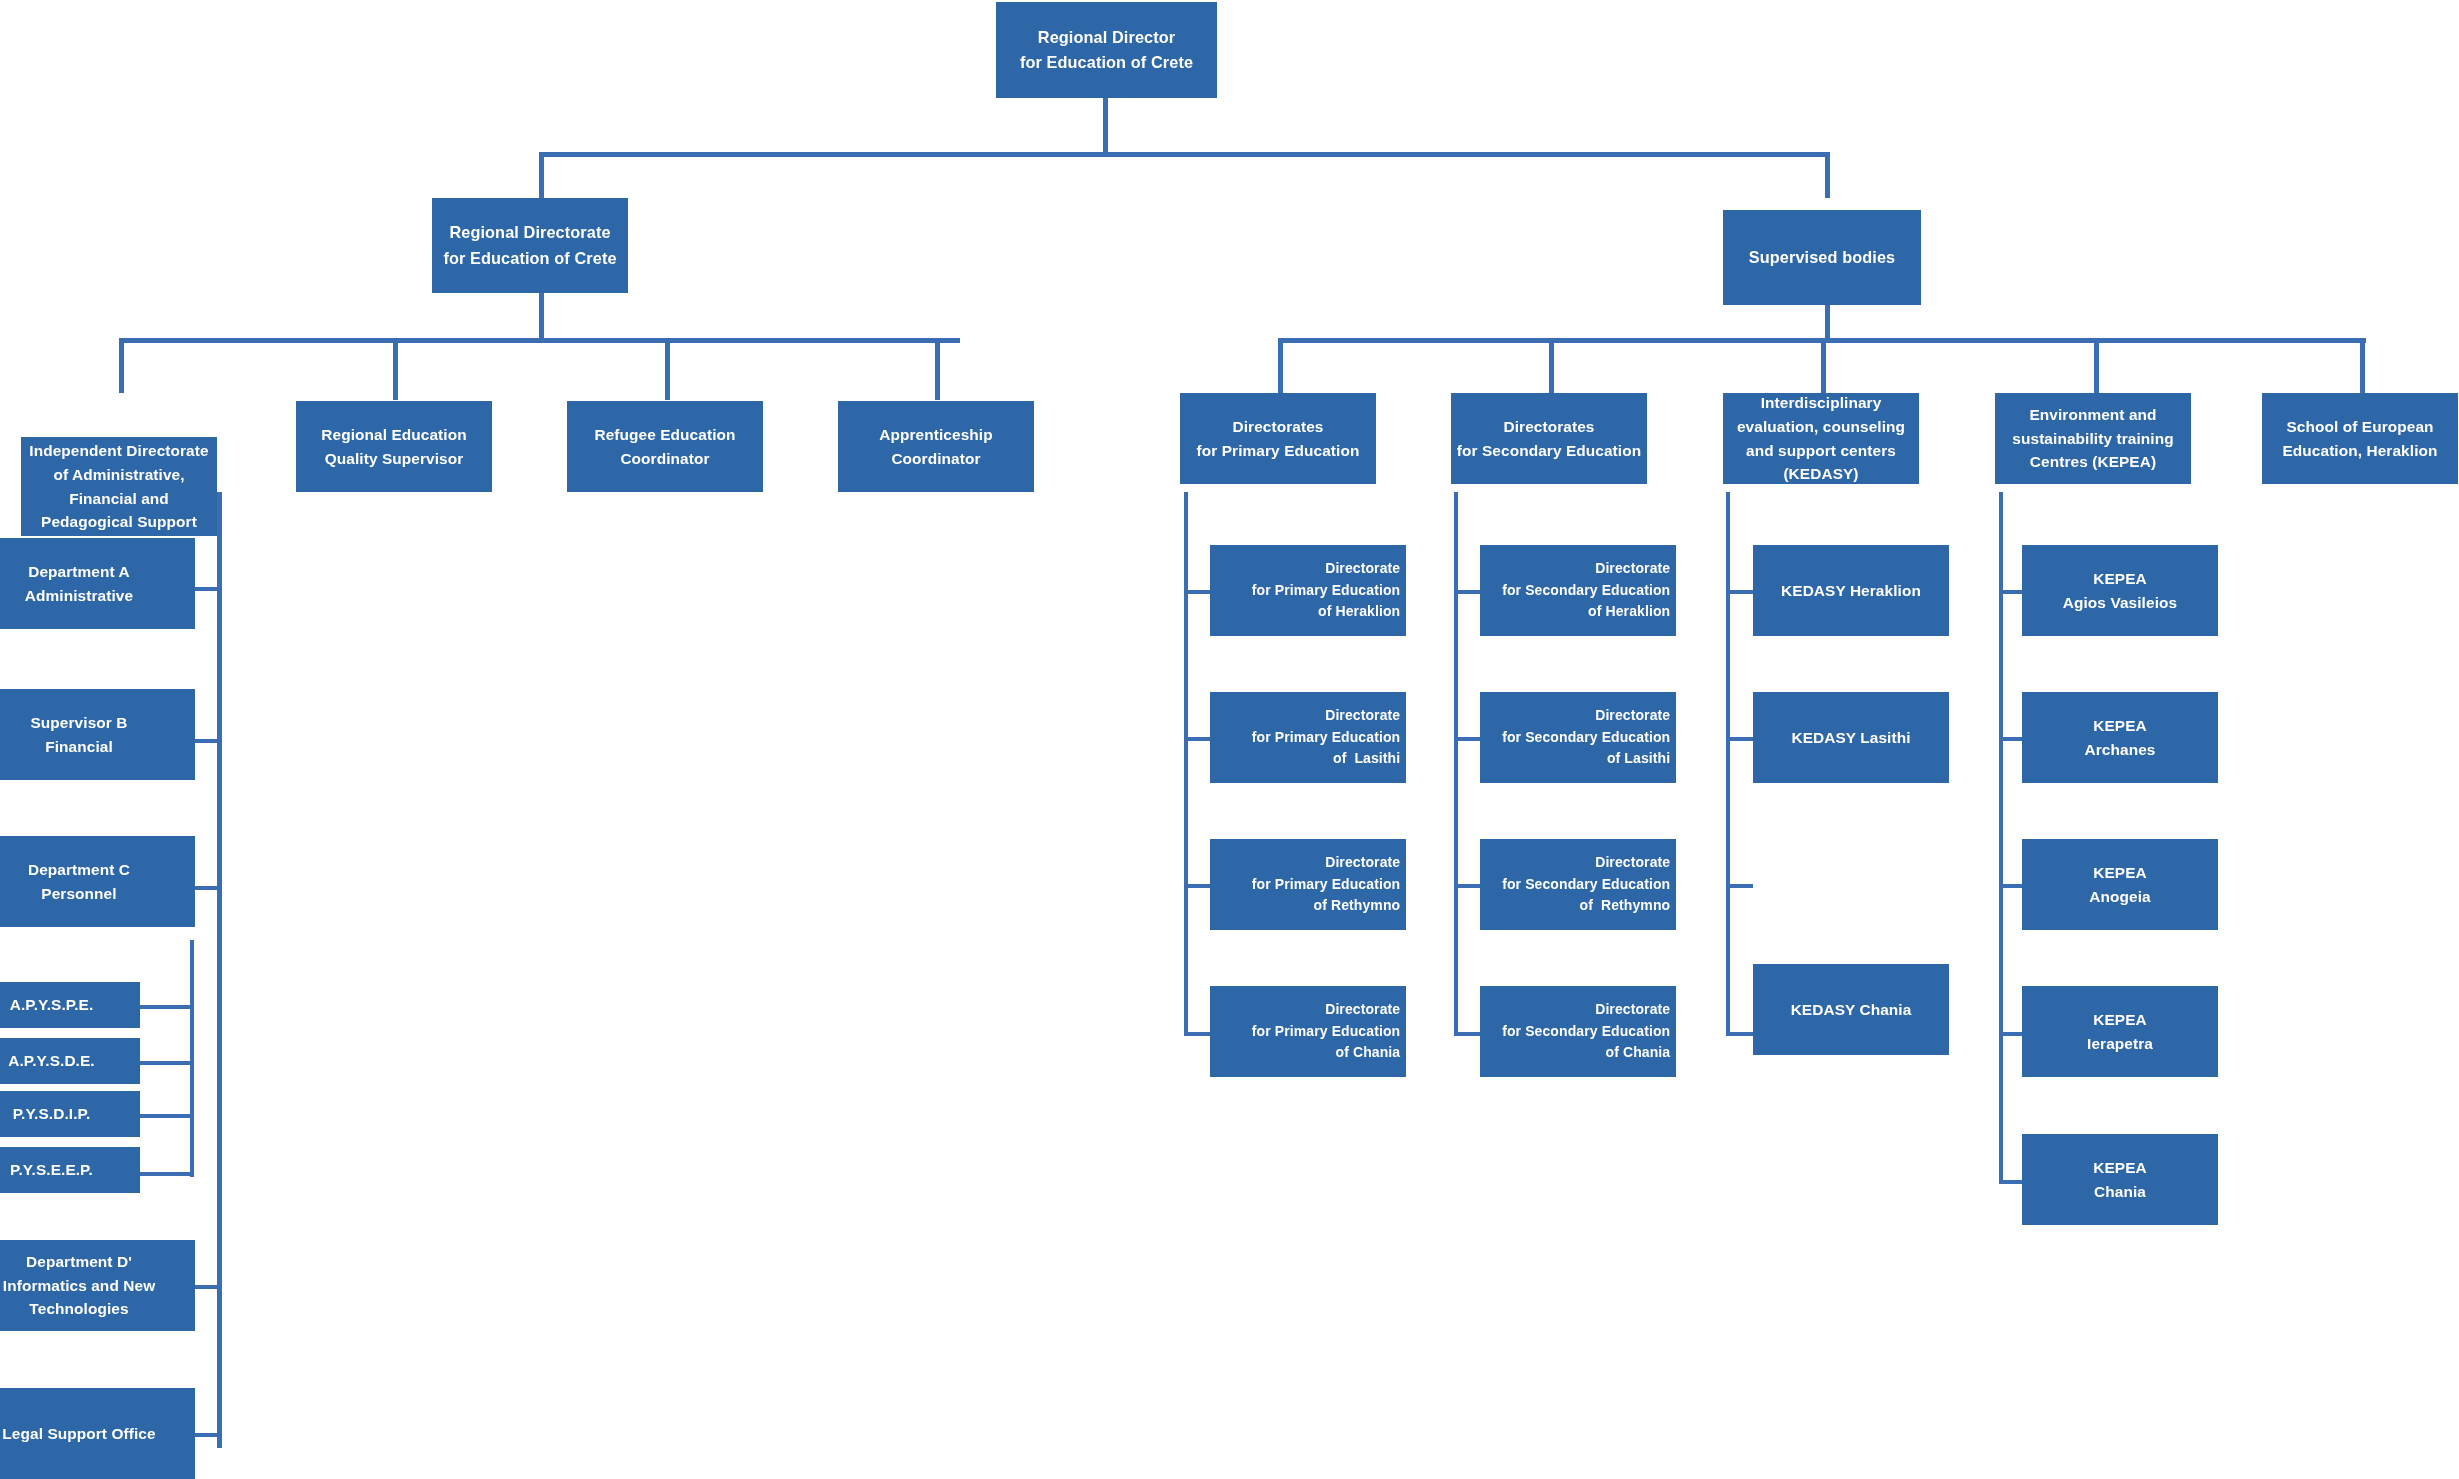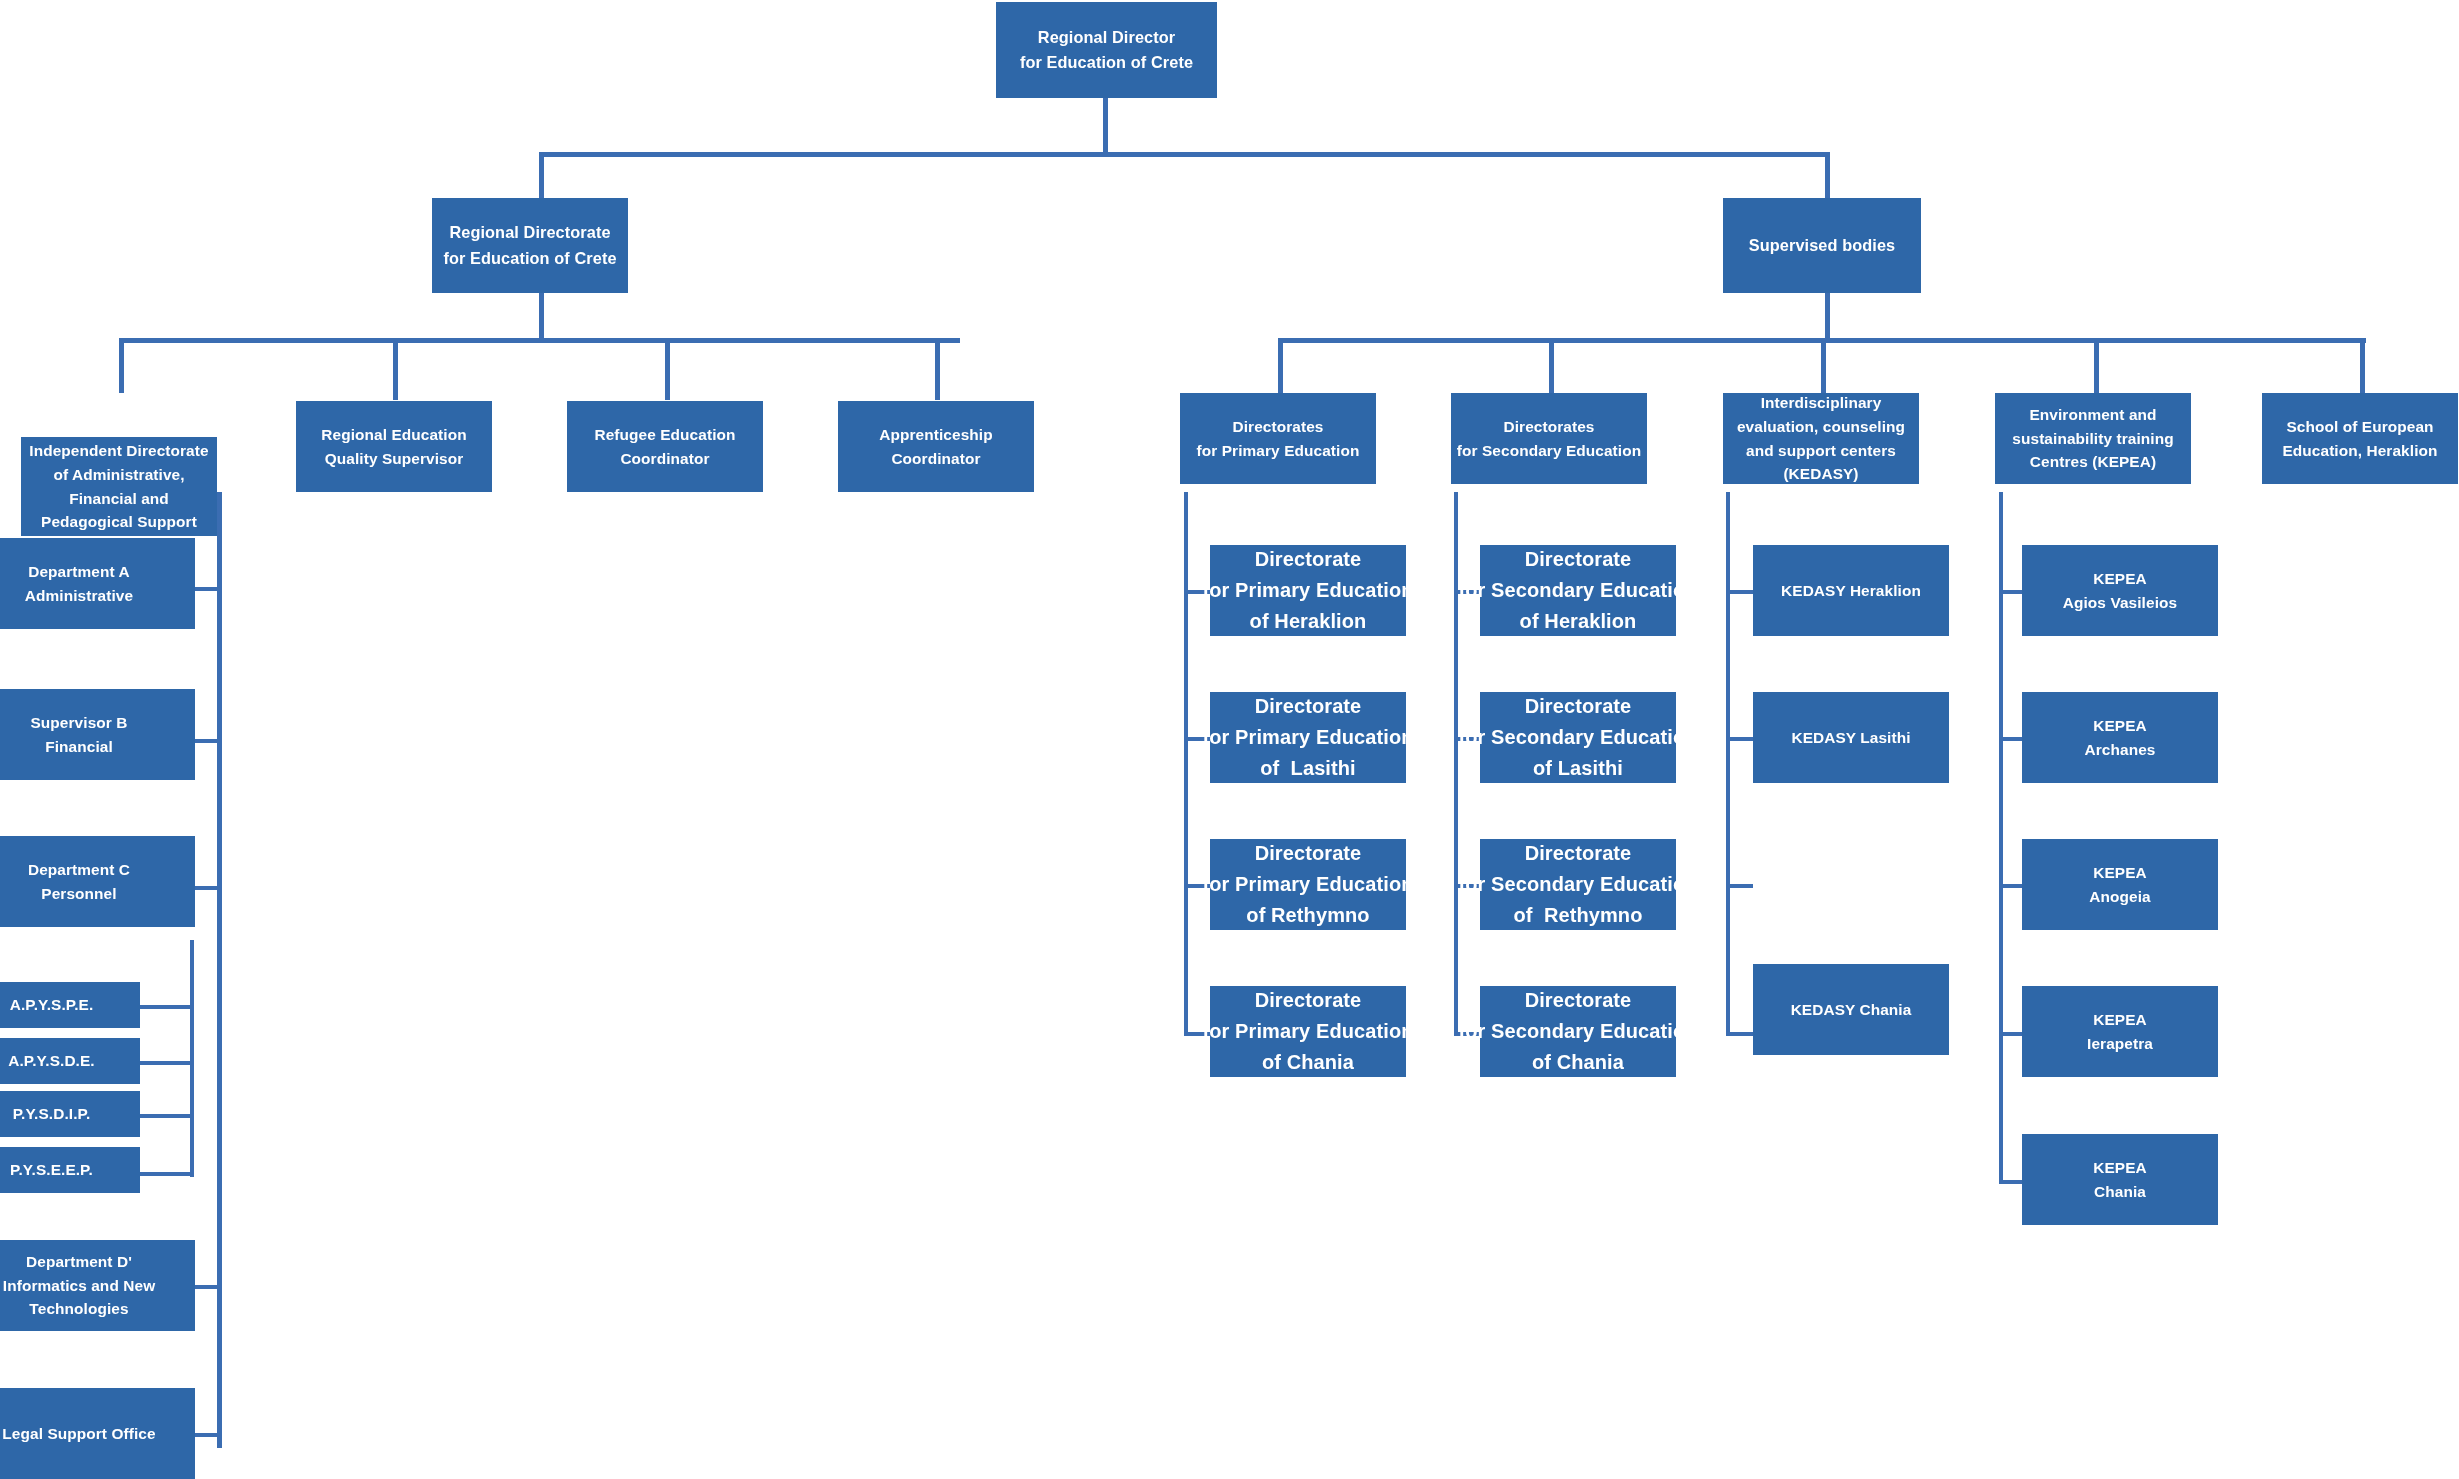--- a/index.html
+++ b/index.html
@@ -30,21 +30,21 @@
     text-align:center;
     box-sizing:border-box;
     z-index:3;
     line-height:1.55;
     letter-spacing:0.1px;
     padding:1.9px 5.8px;
   }
   .node .ln1,.node .ln2,.node .ln3,.node .ln4{display:block;white-space:pre;}
   .fs-lg{font-size:16.3px;}
   .fs-md{font-size:15.4px;}
-  .fs-sm{font-size:20px;}
+  .fs-sm{font-size:14px;align-items:flex-end;}
 </style>
 </head>
 <body>
 
 <div id="chart">
 
   <div class="lines">
 
     <div class="ln" style="left:1103px;top:98px;width:4.8px;height:58px;"></div>
 
@@ -115,21 +115,21 @@
   <div class="node fs-lg" style="left:996px;top:1.9px;width:221px;height:96px;">
     <span class="ln1">Regional Director</span>
     <span class="ln2">for Education of Crete</span>
   </div>
 
   <div class="node fs-lg" style="left:432px;top:198px;width:196px;height:95px;">
     <span class="ln1">Regional Directorate</span>
     <span class="ln2">for Education of Crete</span>
   </div>
 
-  <div class="node fs-lg" style="left:1723px;top:198px;width:198px;height:95px;">
+  <div class="node fs-lg" style="left:1723px;top:210px;width:198px;height:95px;">
     <span class="ln1">Supervised bodies</span>
   </div>
 
   <div class="node fs-md" style="left:21px;top:393px;width:196px;height:99px;margin-top:44px;">
     <span class="ln1">Independent Directorate</span>
     <span class="ln2">of Administrative,</span>
     <span class="ln3">Financial and</span>
     <span class="ln4">Pedagogical Support</span>
   </div>
 

